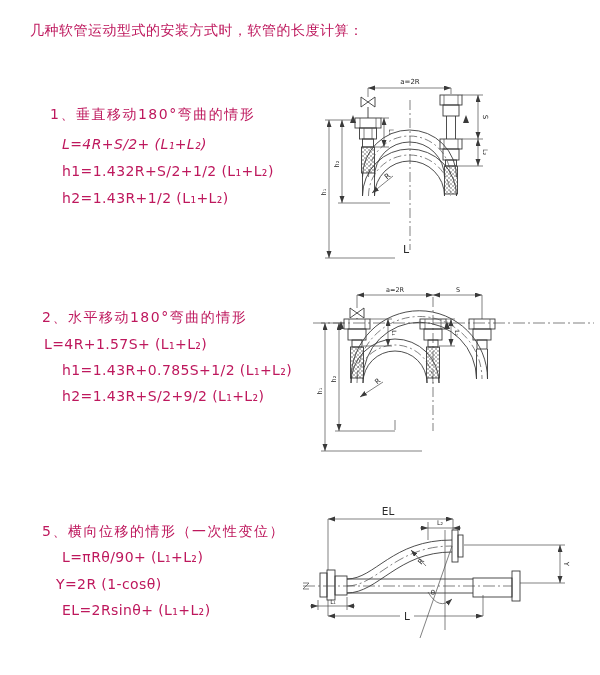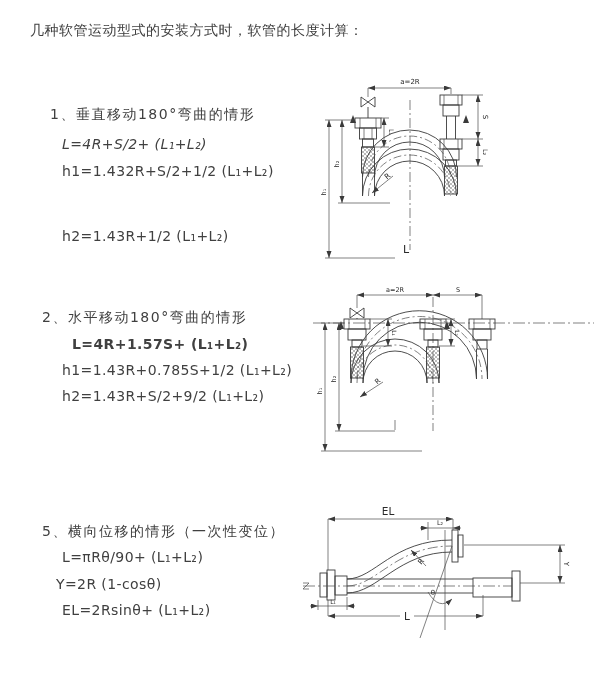--- a/index.html
+++ b/index.html
@@ -1,41 +1,41 @@
 <!DOCTYPE html>
 <html><head>
 <meta charset="utf-8">
 <style>
   html,body{margin:0;padding:0;background:#ffffff;}
   .page{position:relative;width:600px;height:675px;background:#ffffff;overflow:hidden;
         font-family:"DejaVu Sans","Liberation Sans",sans-serif;border-bottom:2px solid #e8e8e8;}
-  .t{position:absolute;color:#404040;white-space:nowrap;}
+  .t{position:absolute;color:#be185d;white-space:nowrap;}
   .title{font-size:14px;letter-spacing:0.5px;}
   .heading{font-size:14px;letter-spacing:1.5px;}
   .formula{font-size:14px;letter-spacing:0.4px;}
   svg{position:absolute;}
   svg text{font-family:"DejaVu Sans","Liberation Sans",sans-serif;fill:#2a2a2a;}
   .ln{stroke:#3a3a3a;stroke-width:0.9;fill:none;}
   .thin{stroke:#4a4a4a;stroke-width:0.7;fill:none;}
   .fil{fill:#3a3a3a;stroke:none;}
 </style>
 </head>
 <body>
 
 <div class="page">
 
   <div class="t title" style="left:30px;top:22px;">几种软管运动型式的安装方式时，软管的长度计算：</div>
 
   <div class="t heading" style="left:42px;top:106px;margin-left:8px;">1、垂直移动180°弯曲的情形</div>
   <div class="t formula" style="left:62px;top:136px;font-style:italic;">L=4R+S/2+ (L₁+L₂)</div>
   <div class="t formula" style="left:62px;top:163px;">h1=1.432R+S/2+1/2 (L₁+L₂)</div>
-  <div class="t formula" style="left:62px;top:190px;margin-top:38px;">h2=1.43R+1/2 (L₁+L₂)</div>
+  <div class="t formula" style="left:62px;top:190px;">h2=1.43R+1/2 (L₁+L₂)</div>
 
   <div class="t heading" style="left:42px;top:309px;">2、水平移动180°弯曲的情形</div>
-  <div class="t formula" style="left:72px;top:336px;font-weight:bold;">L=4R+1.57S+ (L₁+L₂)</div>
+  <div class="t formula" style="left:44px;top:336px;">L=4R+1.57S+ (L₁+L₂)</div>
   <div class="t formula" style="left:62px;top:362px;text-align:right;">h1=1.43R+0.785S+1/2 (L₁+L₂)</div>
   <div class="t formula" style="left:62px;top:388px;">h2=1.43R+S/2+9/2 (L₁+L₂)</div>
 
   <div class="t heading" style="left:42px;top:523px;">5、横向位移的情形（一次性变位）</div>
   <div class="t formula" style="left:62px;top:549px;">L=πRθ/90+ (L₁+L₂)</div>
   <div class="t formula" style="left:56px;top:576px;text-align:center;">Y=2R (1-cosθ)</div>
   <div class="t formula" style="left:62px;top:602px;">EL=2Rsinθ+ (L₁+L₂)</div>
 
   <svg style="left:315px;top:72px;" width="280" height="195" viewBox="0 0 280 195">
     <defs>

